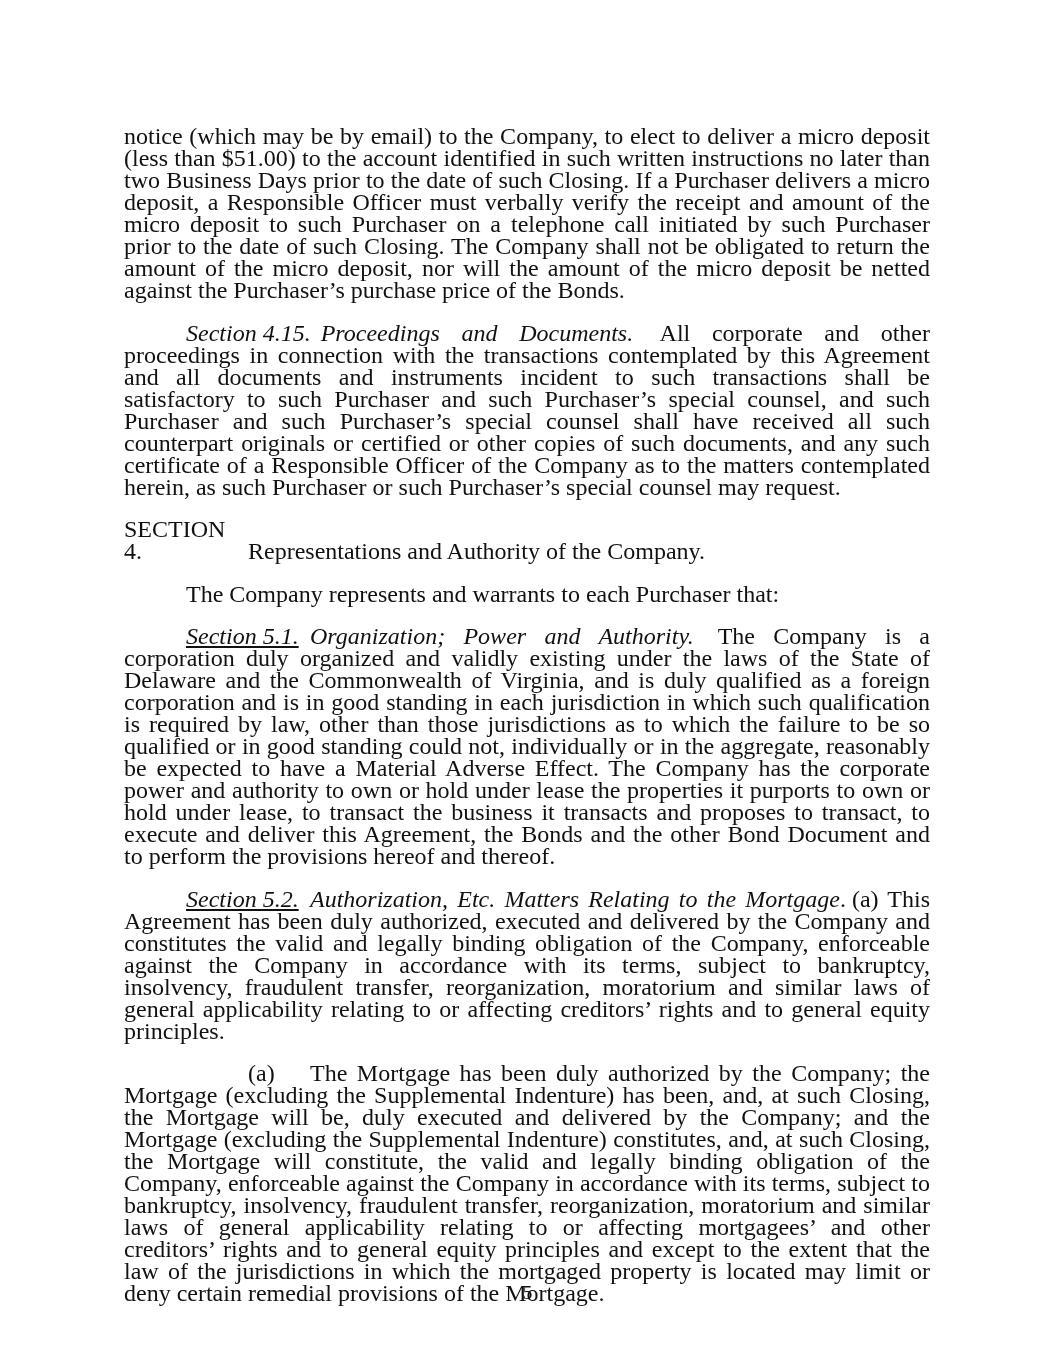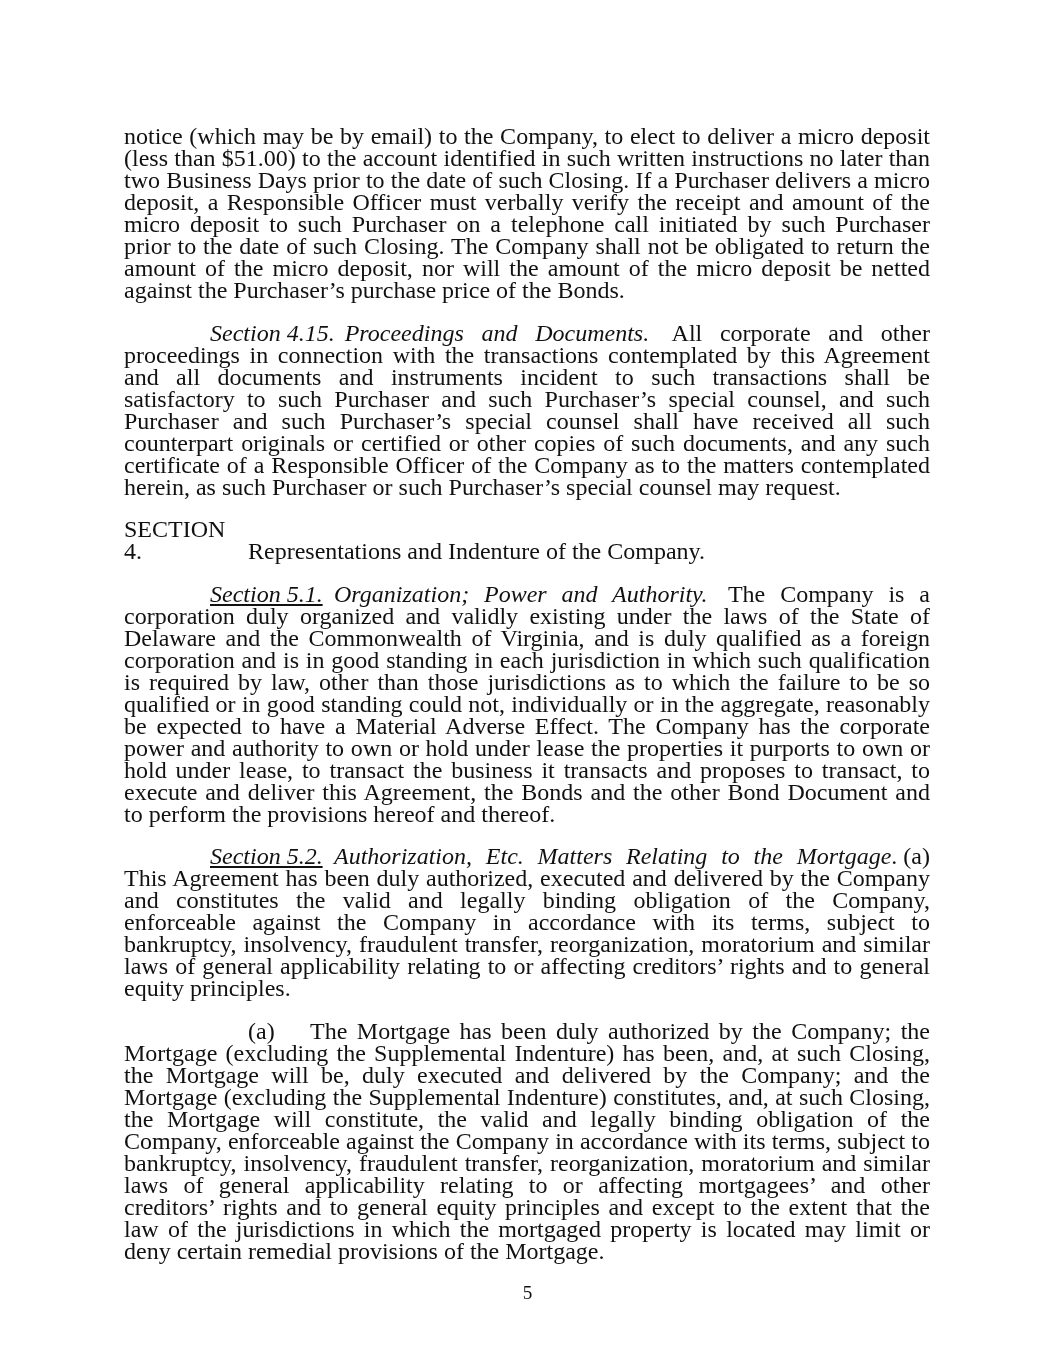--- a/index.html
+++ b/index.html
@@ -31,21 +31,20 @@
     .indent {
       text-indent: 62px;
     }
     .indent2 {
       text-indent: 124px;
     }
     .sec-num {
       font-style: italic;
       display: inline-block;
       text-indent: 0;
-      margin-left: 24px;
     }
     .sec-num.w1 { width: 124px; text-decoration: underline; }
     .sec-title {
       font-style: italic;
       margin-top: 20px;
     }
     .gap {
       display: inline-block;
       width: 6px;
     }
@@ -73,22 +72,23 @@
   </style>
 </head>
 <body>
 
 <div class="page">
 
   <p class="para">notice (which may be by email) to the Company, to elect to deliver a micro deposit (less than $51.00) to the account identified in such written instructions no later than two Business Days prior to the date of such Closing. If a Purchaser delivers a micro deposit, a Responsible Officer must verbally verify the receipt and amount of the micro deposit to such Purchaser on a telephone call initiated by such Purchaser prior to the date of such Closing. The Company shall not be obligated to return the amount of the micro deposit, nor will the amount of the micro deposit be netted against the Purchaser’s purchase price of the Bonds.</p>
 
   <p class="para indent"><span class="sec-num" style="width:auto;padding-right:10px;">Section 4.15.</span><span class="sec-title">Proceedings and Documents.</span><span class="gap"></span> <span>All corporate and other proceedings in connection with the transactions contemplated by this Agreement and all documents and instruments incident to such transactions shall be satisfactory to such Purchaser and such Purchaser’s special counsel, and such Purchaser and such Purchaser’s special counsel shall have received all such counterpart originals or certified or other copies of such documents, and any such certificate of a Responsible Officer of the Company as to the matters contemplated herein, as such Purchaser or such Purchaser’s special counsel may request.</span></p>
 
-  <p class="heading"><span class="hnum">SECTION 4.</span><span>Representations and Indenture of the Company.</span></p>
+  <p class="heading"><span class="hnum">SECTION 4.</span><span>Representations and Authority of the Company.</span></p>
 
+  <p class="para indent">The Company represents and warrants to each Purchaser that:</p>
 
   <p class="para indent"><span class="sec-num w1">Section 5.1.</span><span class="sec-title">Organization; Power and Authority.</span><span class="gap"></span> <span>The Company is a corporation duly organized and validly existing under the laws of the State of Delaware and the Commonwealth of Virginia, and is duly qualified as a foreign corporation and is in good standing in each jurisdiction in which such qualification is required by law, other than those jurisdictions as to which the failure to be so qualified or in good standing could not, individually or in the aggregate, reasonably be expected to have a Material Adverse Effect. The Company has the corporate power and authority to own or hold under lease the properties it purports to own or hold under lease, to transact the business it transacts and proposes to transact, to execute and deliver this Agreement, the Bonds and the other Bond Document and to perform the provisions hereof and thereof.</span></p>
 
   <p class="para indent"><span class="sec-num w1">Section 5.2.</span><span class="sec-title">Authorization, Etc.  Matters Relating to the Mortgage</span><span>.</span><span class="gap"></span><span>(a) This Agreement has been duly authorized, executed and delivered by the Company and constitutes the valid and legally binding obligation of the Company, enforceable against the Company in accordance with its terms, subject to bankruptcy, insolvency, fraudulent transfer, reorganization, moratorium and similar laws of general applicability relating to or affecting creditors’ rights and to general equity principles.</span></p>
 
   <p class="para indent2"><span class="sub-label">(a)</span><span>The Mortgage has been duly authorized by the Company; the Mortgage (excluding the Supplemental Indenture) has been, and, at such Closing, the Mortgage will be, duly executed and delivered by the Company; and the Mortgage (excluding the Supplemental Indenture) constitutes, and, at such Closing, the Mortgage will constitute, the valid and legally binding obligation of the Company, enforceable against the Company in accordance with its terms, subject to bankruptcy, insolvency, fraudulent transfer, reorganization, moratorium and similar laws of general applicability relating to or affecting mortgagees’ and other creditors’ rights and to general equity principles and except to the extent that the law of the jurisdictions in which the mortgaged property is located may limit or deny certain remedial provisions of the Mortgage.</span></p>
 
 </div>
 
 <div class="page-number">5</div>

